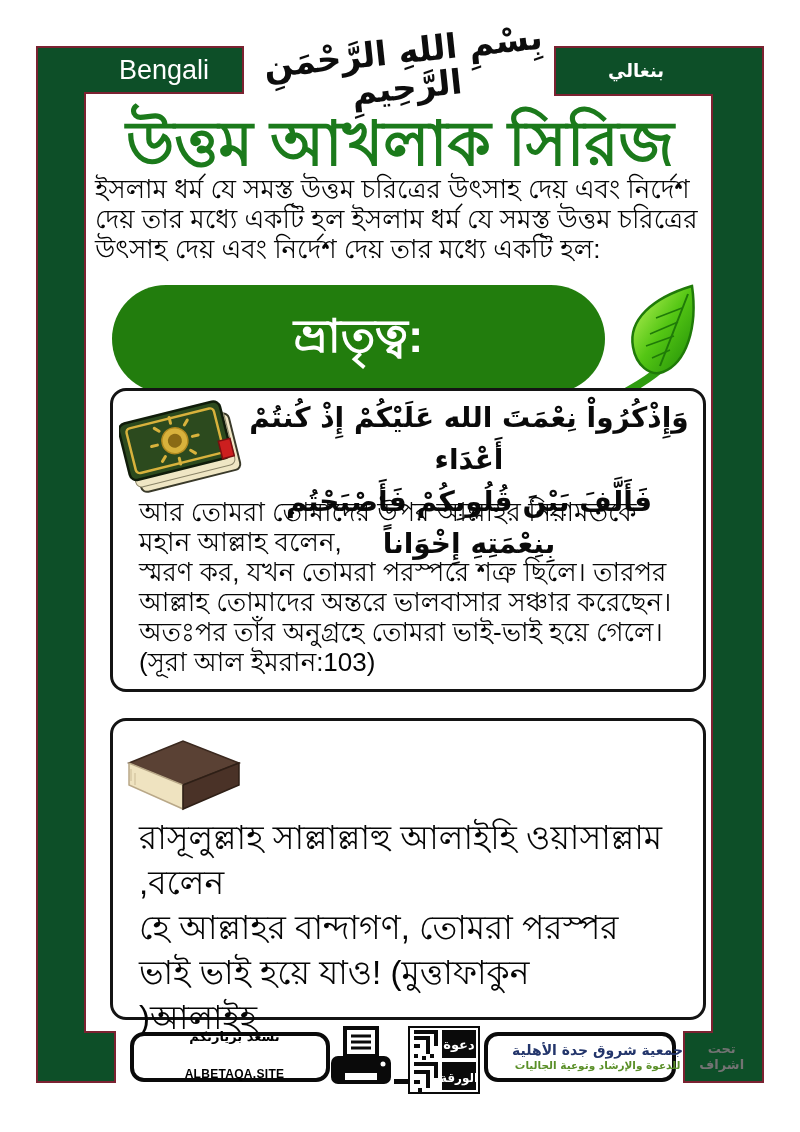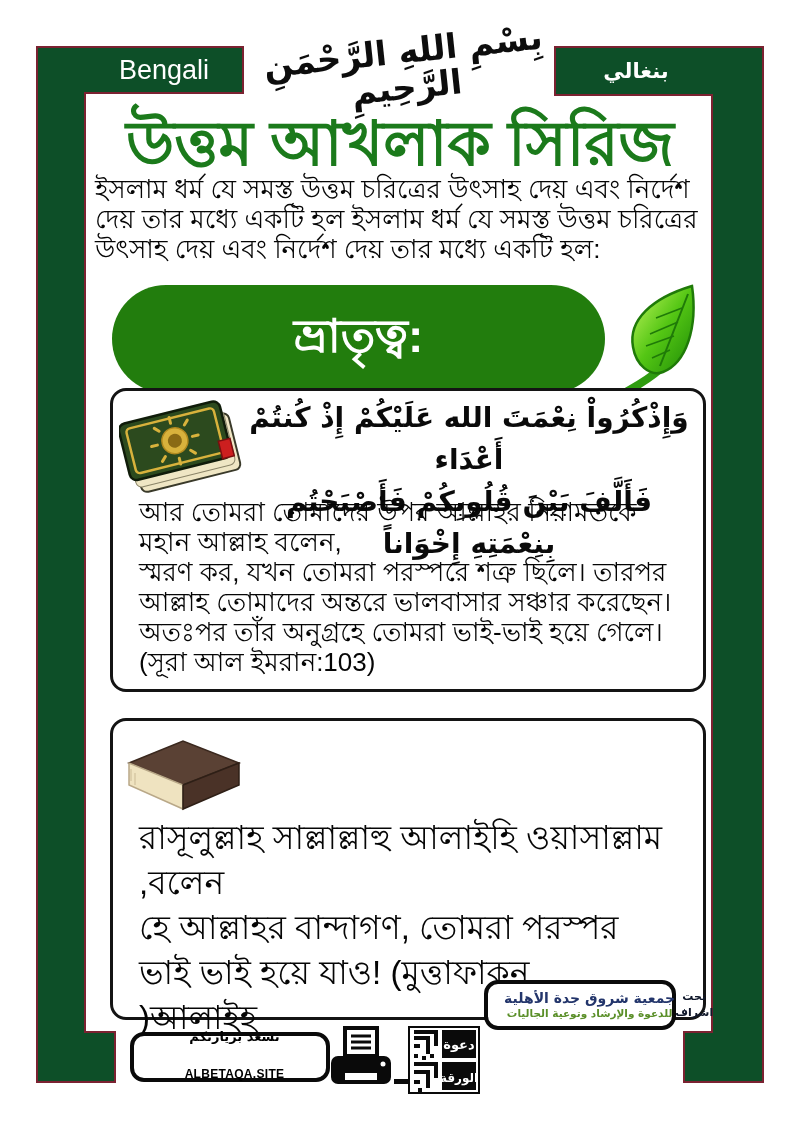--- a/index.html
+++ b/index.html
@@ -6,21 +6,21 @@
   .page{
     position:relative;width:800px;height:1132px;margin:0 auto;background:#fff;
     font-family:"Liberation Sans","DejaVu Sans",sans-serif;overflow:hidden;color:#000;
   }
   .frame-svg{position:absolute;left:0;top:0;z-index:1;}
   .layer{position:absolute;z-index:2;}
 
   .lang-en{left:85px;top:47px;width:158px;height:46px;line-height:46px;text-align:center;
     color:#fff;font-size:27px;}
   .lang-ar{left:557px;top:48px;width:158px;height:46px;line-height:46px;text-align:center;
-    color:#fff;font-size:21px;font-weight:bold;font-family:"DejaVu Sans",sans-serif;direction:rtl;}
+    color:#fff;font-size:18px;font-weight:bold;font-family:"DejaVu Sans",sans-serif;direction:rtl;}
 
   .bismillah{left:235px;top:10px;width:340px;height:120px;display:flex;align-items:center;justify-content:center;
     font-family:"DejaVu Sans",sans-serif;font-size:34px;font-weight:bold;direction:rtl;
     transform:rotate(-6deg);color:#0d0d0d;text-align:center;line-height:1.05;}
 
   .title{left:85px;top:96px;width:630px;text-align:center;
     font-size:62px;font-weight:600;color:var(--title-green,#1b7a1b);}
 
   .intro{left:95px;top:174px;width:620px;font-size:26px;line-height:30px;color:#050505;}
 
@@ -42,27 +42,27 @@
     font-size:33px;line-height:45px;color:#050505;}
 
   .footer-box{position:absolute;border:4px solid #0a0a0a;border-radius:14px;background:#fff;box-sizing:border-box;padding-left:9px;}
   .visit-box{left:130px;top:1032px;width:200px;height:50px;display:flex;flex-direction:column;
     align-items:center;justify-content:center;}
   .visit-box .ar{font-family:"DejaVu Sans",sans-serif;font-size:13px;font-weight:bold;direction:rtl;line-height:15px;}
   .visit-box .site{font-size:12px;font-weight:800;letter-spacing:.3px;line-height:22px;margin-top:19px;}
   .printer{left:328px;top:1026px;}
   .dash{left:394px;top:1079px;width:16px;height:5px;background:#0a0a0a;}
   .kufic{left:408px;top:1026px;}
-  .org-box{left:484px;top:980px;width:192px;height:50px;display:flex;align-items:center;
-    justify-content:space-between;padding:0 16px;}
+  .org-box{left:484px;top:1032px;width:192px;height:50px;display:flex;align-items:center;
+    justify-content:space-between;padding:0 24px;gap:16px;}
   .org-cal{flex:1;text-align:center;direction:rtl;font-family:"DejaVu Sans",sans-serif;}
   .org-name{color:var(--org-navy,#23356b);font-size:14px;font-weight:bold;line-height:17px;white-space:nowrap;}
   .org-tagline{color:var(--org-green,#5a8f28);font-size:10.5px;font-weight:bold;line-height:13px;white-space:nowrap;}
   .supervision{text-align:center;direction:rtl;font-family:"DejaVu Sans",sans-serif;
-    font-size:11px;font-weight:bold;line-height:16px;color:#0f172a;padding-right:4px;}
+    font-size:13px;font-weight:bold;line-height:16px;color:#737373;padding-right:4px;}
 </style>
 </head>
 <body>
 
 <div class="page">
 
   <svg class="frame-svg" width="800" height="1132" viewBox="0 0 800 1132">
     <path d="M37,47 L243,47 L243,93 L85,93 L85,1032 L115,1032 L115,1082 L37,1082 Z" fill="var(--frame-green,#0d4f28)" stroke="var(--frame-outline-maroon,#7b2231)" stroke-width="2"></path>
     <path d="M763,47 L555,47 L555,95 L712,95 L712,1032 L684,1032 L684,1082 L763,1082 Z" fill="var(--frame-green,#0d4f28)" stroke="var(--frame-outline-maroon,#7b2231)" stroke-width="2"></path>
   </svg>

